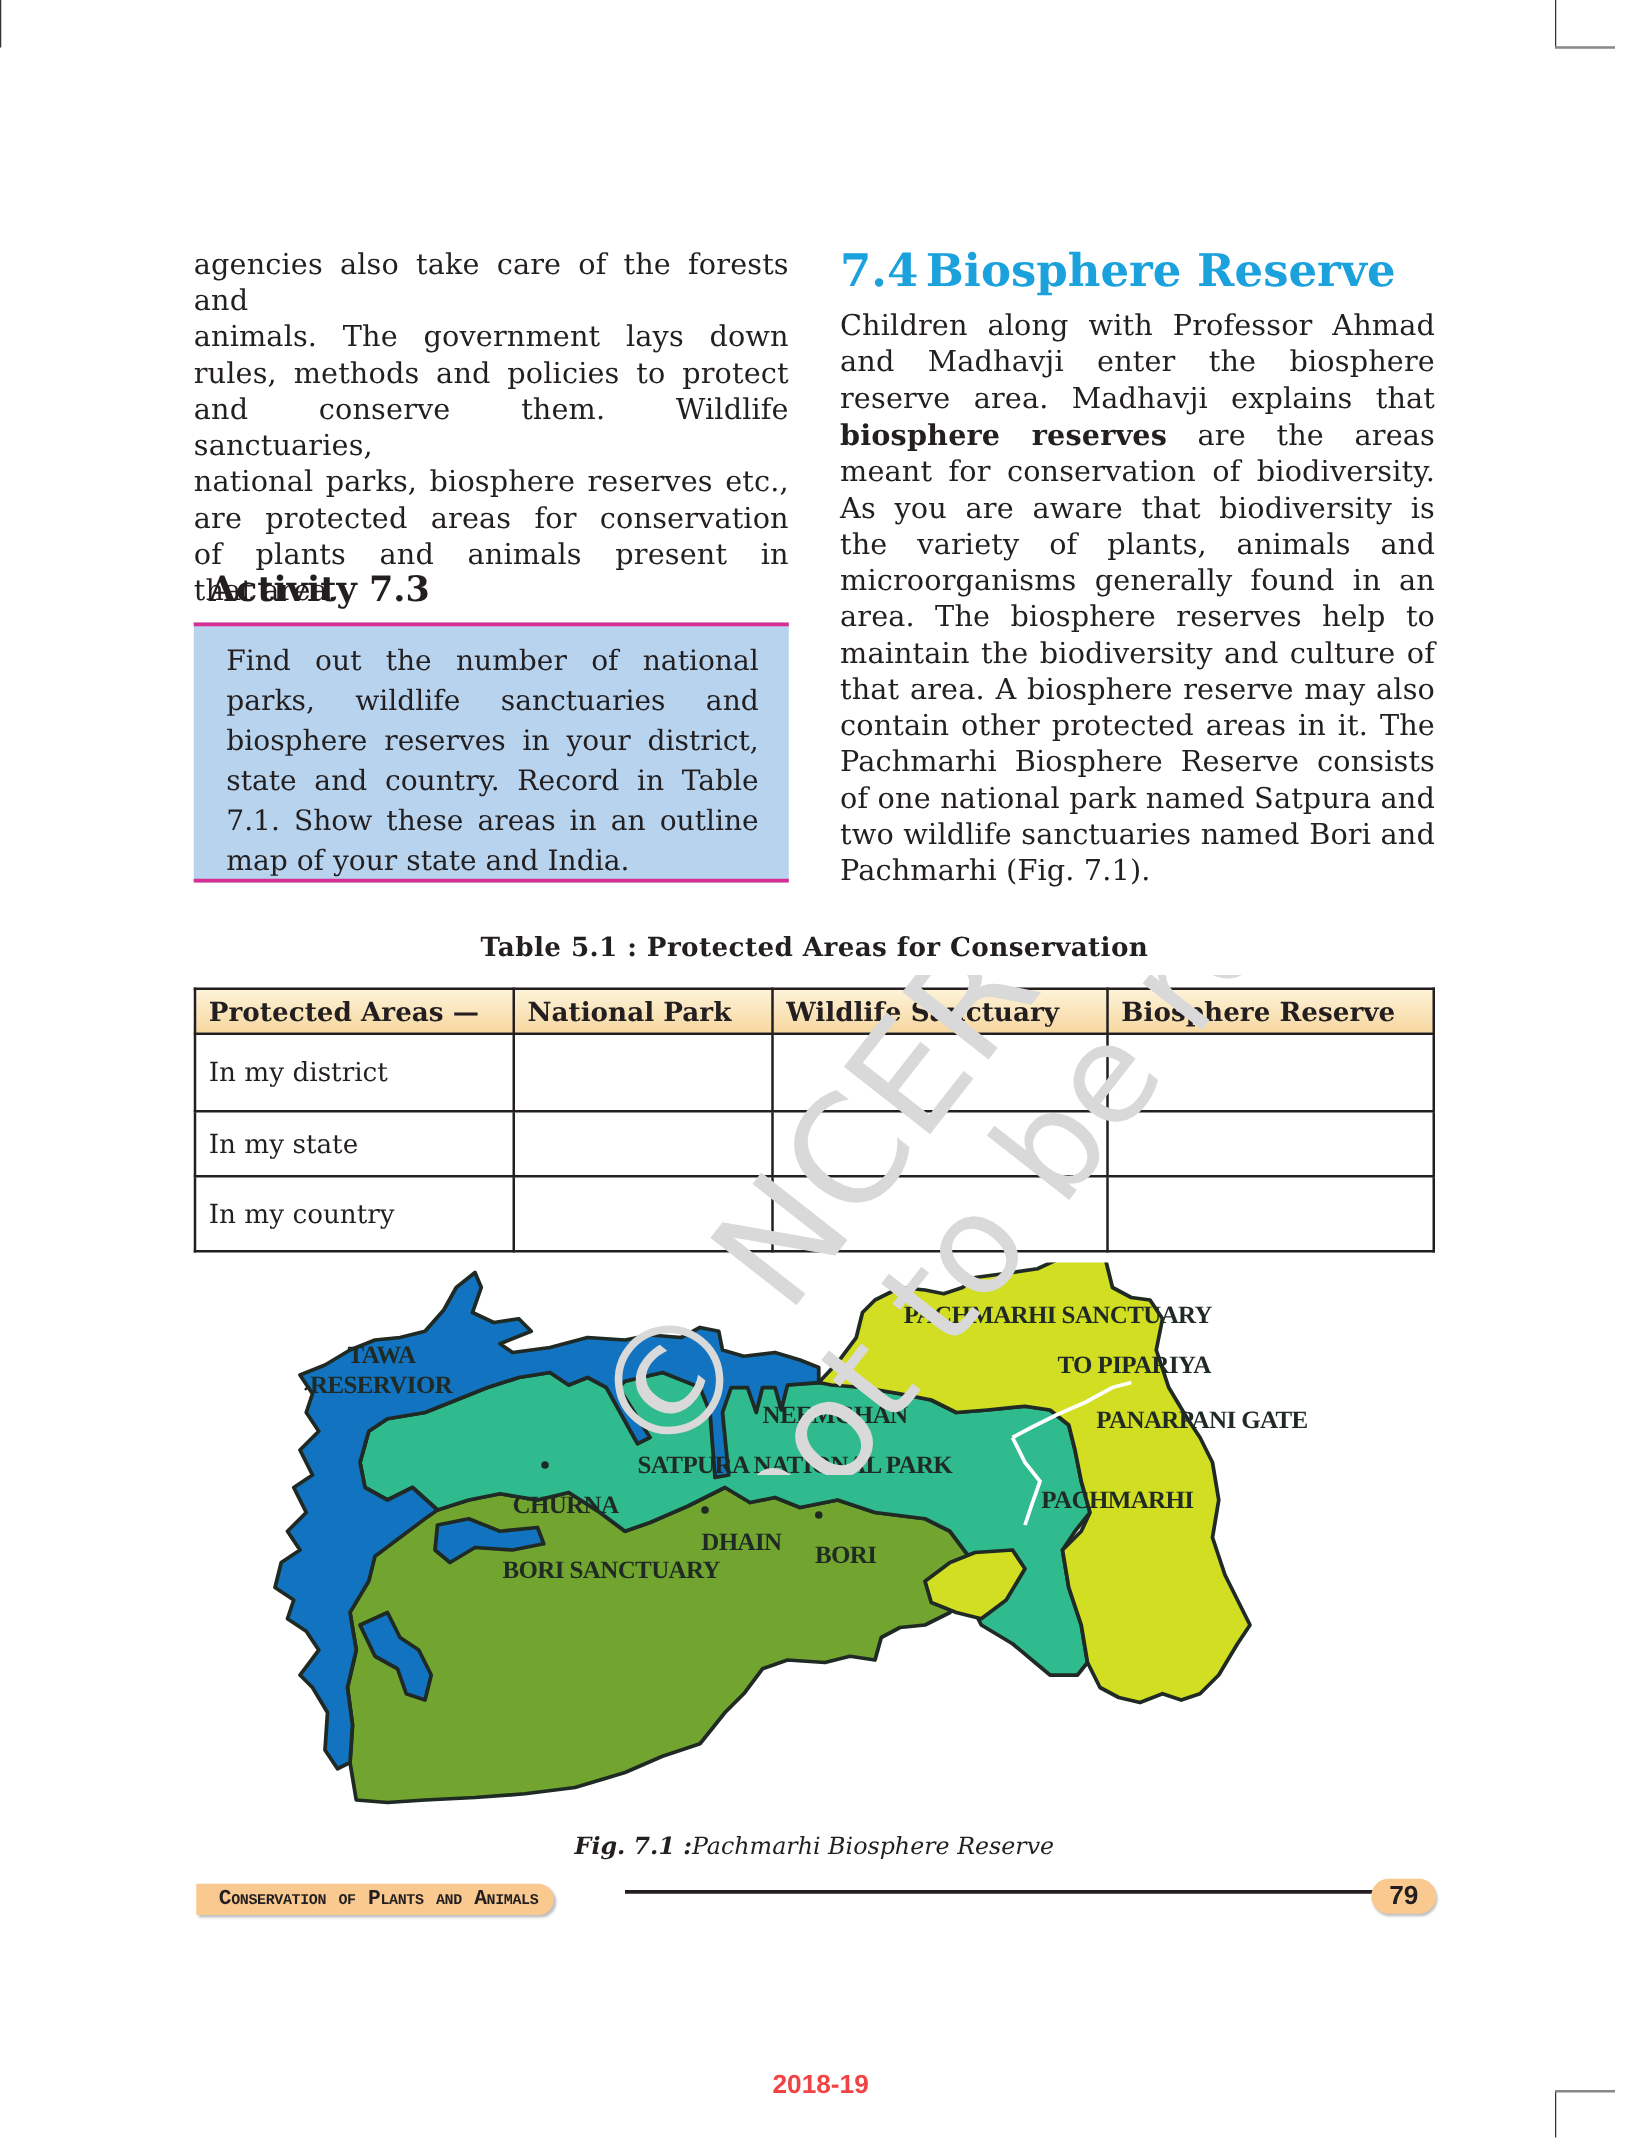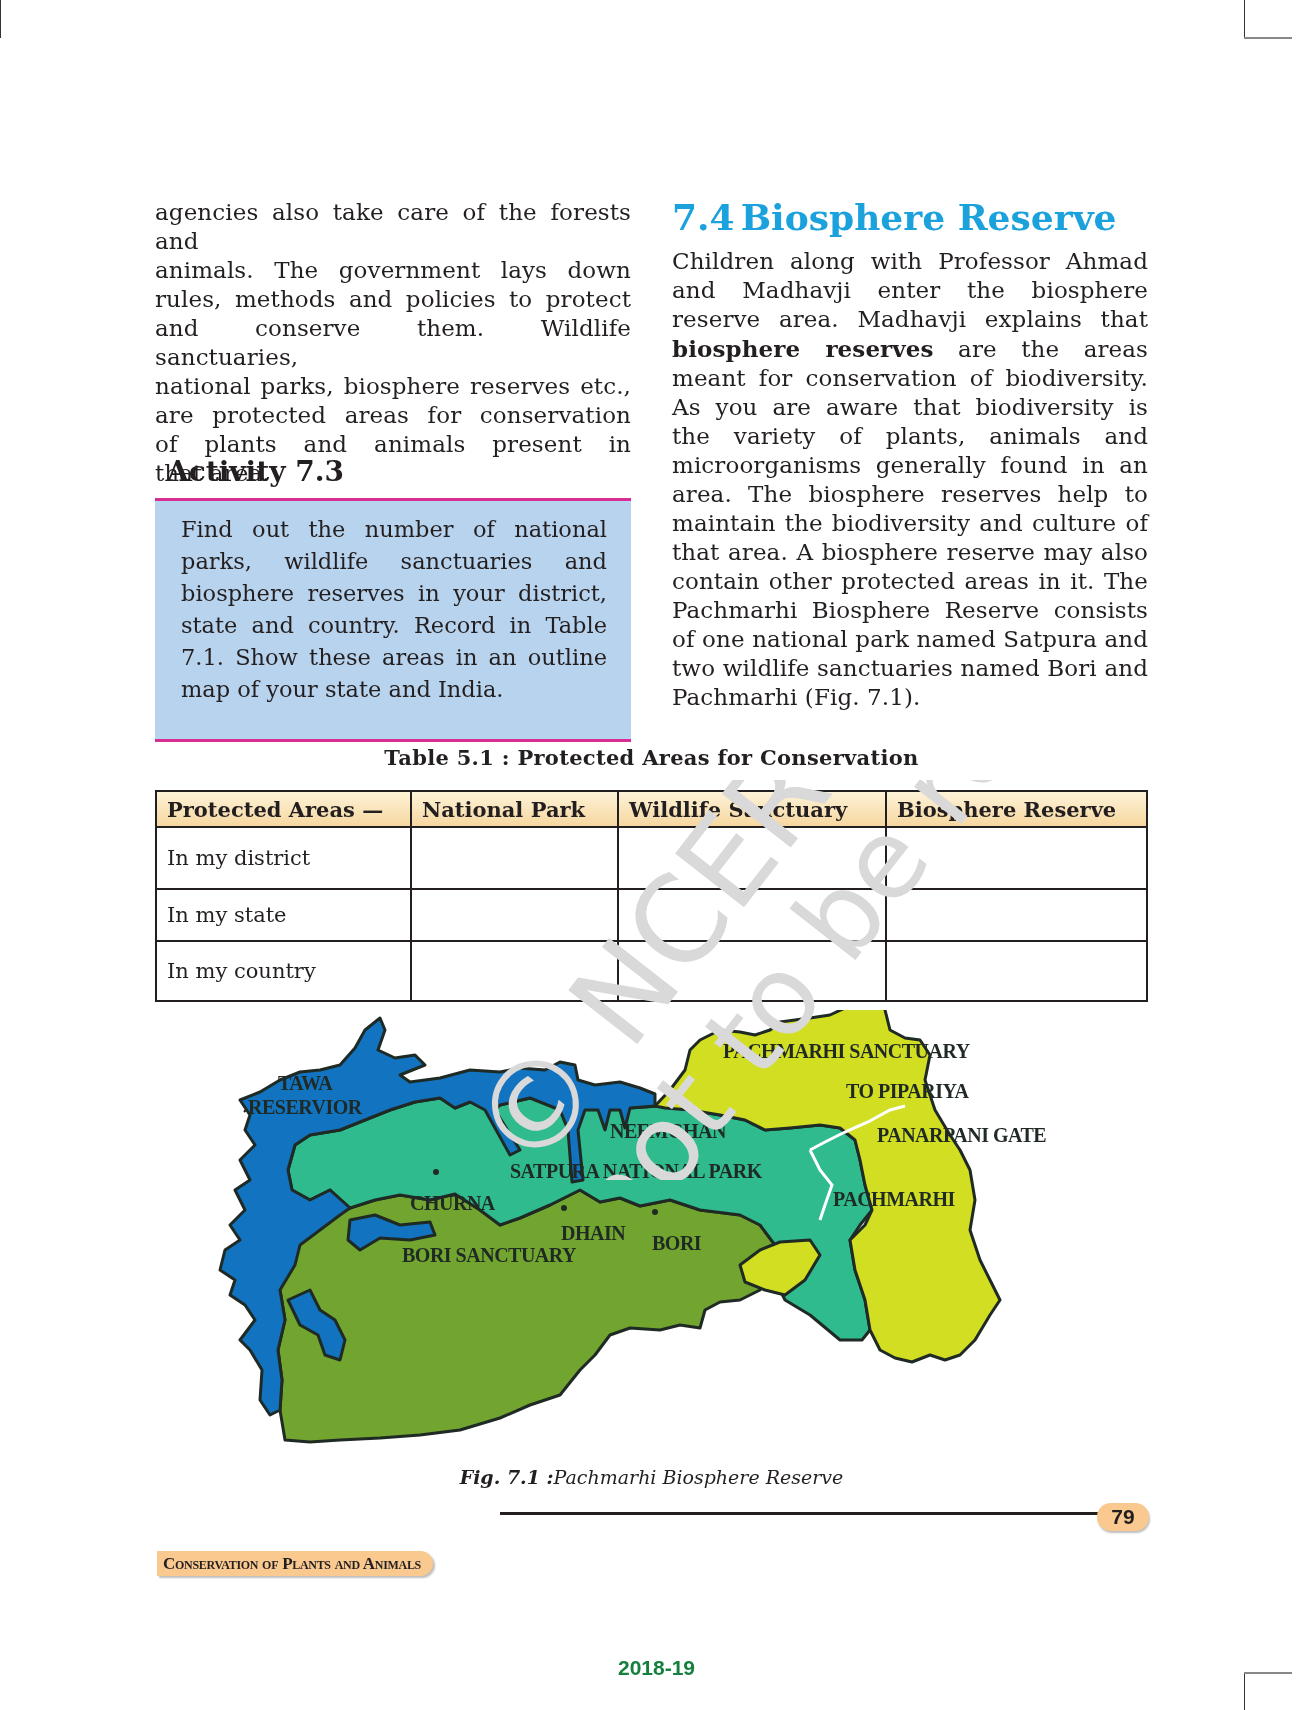--- a/index.html
+++ b/index.html
@@ -9,21 +9,21 @@
   .crop-tr-h { position:absolute; left:1244px; top:37px; width:48px; height:2px; background:#888; }
   .crop-br-v { position:absolute; left:1244px; top:1672px; width:1px; height:38px; background:#333; }
   .crop-br-h { position:absolute; left:1244px; top:1672px; width:48px; height:2px; background:#888; }
 
   .col-left { position:absolute; left:155px; top:198px; width:476px; }
   .col-right { position:absolute; left:672px; top:198px; width:476px; }
   .para { font-size:23px; line-height:29px; text-align:justify; text-align-last:left; margin:0; letter-spacing:0.1px; }
   .para b { font-weight:bold; }
 
   .activity-title { position:absolute; left:167px; top:455px; font-size:28px; font-weight:bold; font-family:"DejaVu Serif", serif; }
-  .activity-box { position:absolute; left:155px; top:498px; width:476px; height:244px; background:#b8d3ee; border-top:3px solid #d62e93; border-bottom:3px solid #d62e93; box-sizing:border-box; }
+  .activity-box { position:absolute; left:155px; top:498px; width:476px; height:208px; background:#b8d3ee; border-top:3px solid #d62e93; border-bottom:3px solid #d62e93; box-sizing:border-box; }
   .activity-text { position:absolute; left:26px; top:12px; width:426px; font-size:22.5px; line-height:32px; text-align:justify; text-align-last:left; margin:0; }
 
   .section-title { position:absolute; left:672px; top:196px; font-size:36px; font-weight:bold; color:#1ba1dc; }
   .section-title .num { margin-right:6px; }
 
   .table-caption { position:absolute; left:155px; width:993px; top:745px; text-align:center; font-size:21px; font-weight:bold; letter-spacing:0.3px; }
   table.pa { position:absolute; left:155px; top:790px; width:993px; border-collapse:collapse; font-size:21px; }
   table.pa th, table.pa td { border:2px solid #231f20; padding:0 10px; text-align:left; }
   table.pa th { height:34px; font-weight:bold; white-space:nowrap; background:linear-gradient(to bottom,#fdf3d8 0%,#f7d7a0 100%); }
   table.pa td { font-size:21px; }
@@ -36,23 +36,23 @@
   .map { position:absolute; left:200px; top:1010px; width:900px; height:440px; }
   .map-label { font-family:"Liberation Serif", serif; font-weight:bold; font-size:20px; fill:#1f2a24; letter-spacing:-0.5px; }
 
   .compass { position:absolute; left:240px; top:1100px; }
   .compass-n { position:absolute; left:266px; top:1118px; font-size:17px; font-weight:bold; font-family:"Liberation Serif", serif; }
 
   .fig-caption { position:absolute; left:155px; width:993px; top:1466px; text-align:center; font-size:19px; font-style:italic; }
   .fig-caption b { font-weight:bold; }
 
   .footer-line { position:absolute; left:500px; top:1512px; width:644px; height:3px; background:#231f20; }
-  .chapter-tab { position:absolute; left:157px; top:1507px; height:25px; padding:0 12px 0 6px; background:#f9c98f; border-radius:0 13px 13px 0; box-shadow:2px 2px 2px #bfbfbf; font-family:Liberation Serif, serif; font-weight:bold; font-size:17px; line-height:26px; font-variant:small-caps; letter-spacing:-0.3px;margin-top:44px; }
+  .chapter-tab { position:absolute; left:157px; top:1507px; height:25px; padding:0 12px 0 18px; background:#f9c98f; border-radius:0 13px 13px 0; box-shadow:2px 2px 2px #bfbfbf; font-family:Liberation Mono, monospace; font-weight:bold; font-size:17px; line-height:26px; font-variant:small-caps; letter-spacing:-0.3px; }
   .page-num { position:absolute; left:1097px; top:1503px; width:52px; height:28px; background:#f9c98f; border-radius:14px; box-shadow:1px 2px 2px #bfbfbf; font-family:"Liberation Sans", sans-serif; font-weight:bold; font-size:21px; line-height:28px; text-align:center; }
-  .year { position:absolute; left:0; width:1313px; top:1656px; text-align:center; font-family:"Liberation Sans", sans-serif; font-weight:bold; font-size:21px; color:#15803d; }
+  .year { position:absolute; left:0; width:1313px; top:1656px; text-align:center; font-family:"Liberation Sans", sans-serif; font-weight:bold; font-size:21px; color:#ef4444; }
 </style>
 </head>
 <body>
 
 <div class="crop-tl"></div>
 <div class="crop-tr-v"></div>
 <div class="crop-tr-h"></div>
 <div class="crop-br-v"></div>
 <div class="crop-br-h"></div>
 

